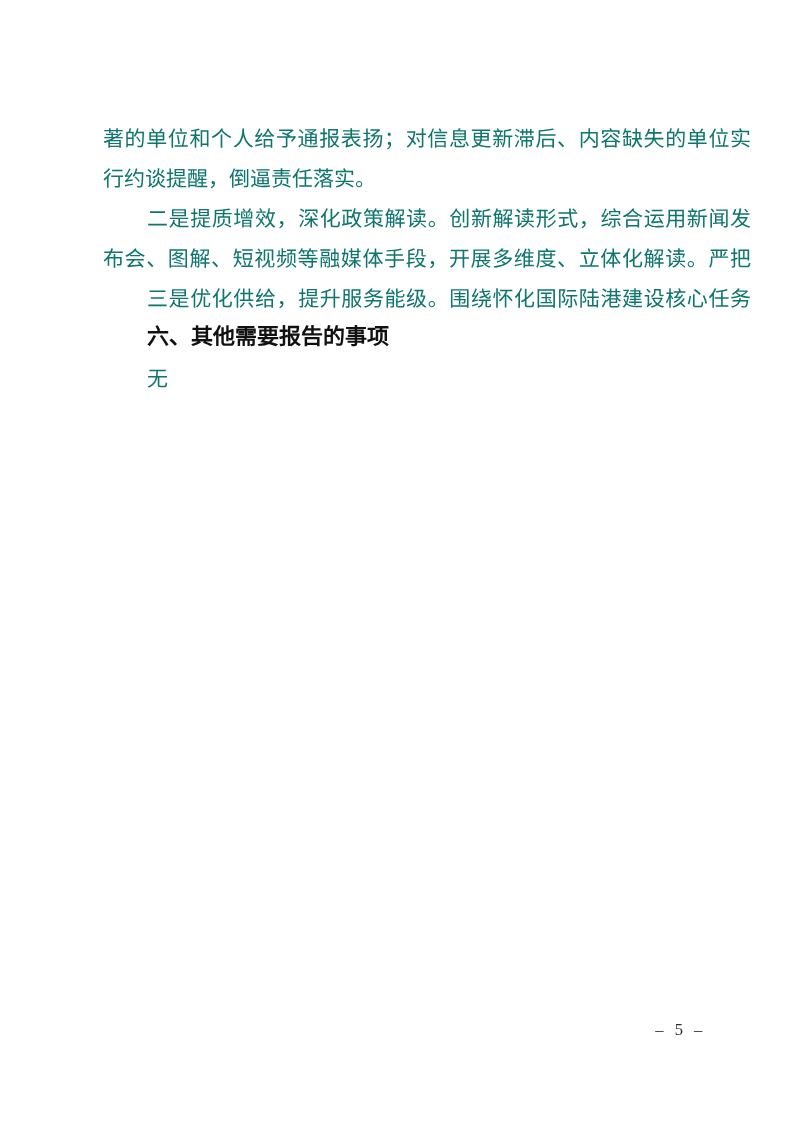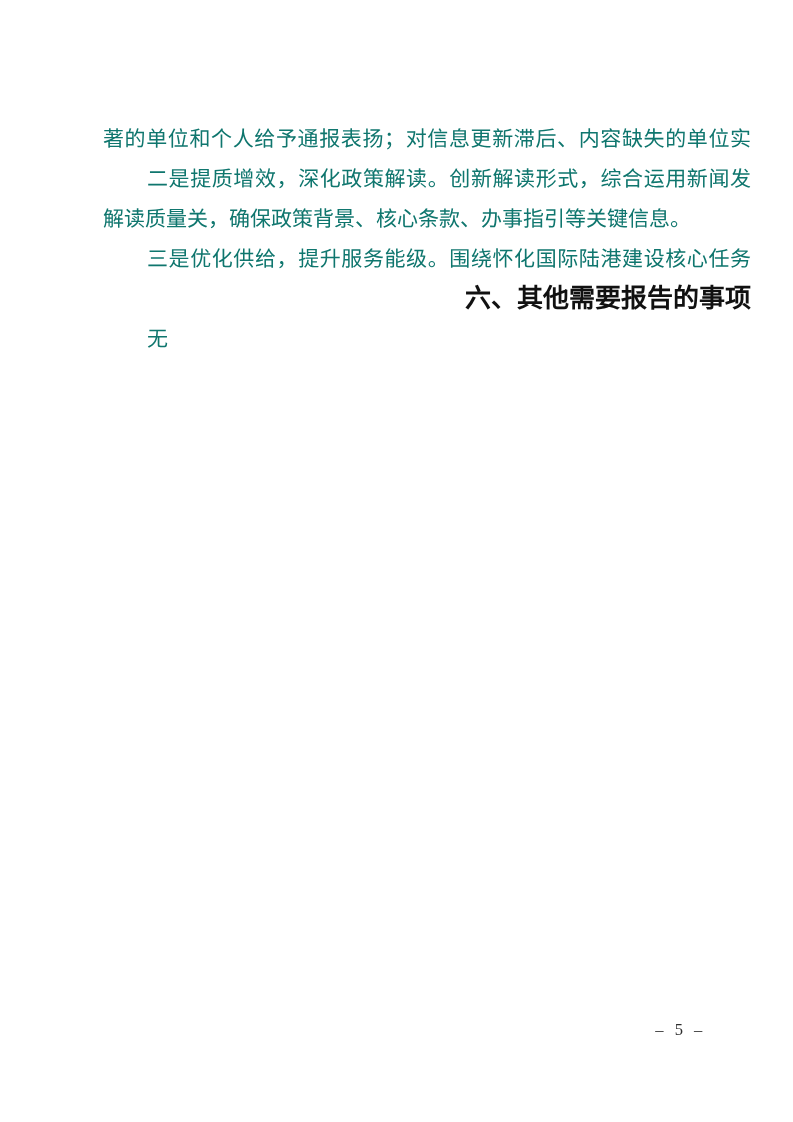--- a/index.html
+++ b/index.html
@@ -32,25 +32,24 @@
     text-align: left;
   }
   .line.full {
     text-align: justify;
     text-align-last: justify;
   }
   .line.indent {
     padding-left: 44px;
   }
   .line.heading {
-    font-family: Liberation Serif, serif;
+    font-family: Liberation Mono, monospace;
     font-weight: bold;
-    font-size: 26px;
+    font-size: 22px;
     color: #111111;
-    text-align: right;
   }
   .page-number {
     position: absolute;
     left: 639px;
     top: 1019px;
     width: 82px;
     text-align: center;
     font-size: 16.5px;
     line-height: 22px;
     color: #2e2e2e;
@@ -58,20 +57,21 @@
     word-spacing: 2px;
     font-family: "Liberation Serif", "DejaVu Serif", serif;
   }
 </style>
 </head>
 <body>
 
 <div class="page">
   <div class="text-block" id="body-lines">
       <div class="line full">著的单位和个人给予通报表扬；对信息更新滞后、内容缺失的单位实</div>
+      <div class="line">行约谈提醒，倒逼责任落实。</div>
       <div class="line indent full">二是提质增效，深化政策解读。创新解读形式，综合运用新闻发</div>
-      <div class="line">解读质量关，确保政策背景、核心条款、办事指引等关键信息。</div>
+      <div class="line full">布会、图解、短视频等融媒体手段，开展多维度、立体化解读。严把</div>
       <div class="line indent full">三是优化供给，提升服务能级。围绕怀化国际陆港建设核心任务</div>
       <div class="line indent heading">六、其他需要报告的事项</div>
       <div class="line indent">无</div>
     </div>
   <div class="page-number">– 5 –</div>
 </div>
 
 </body></html>

